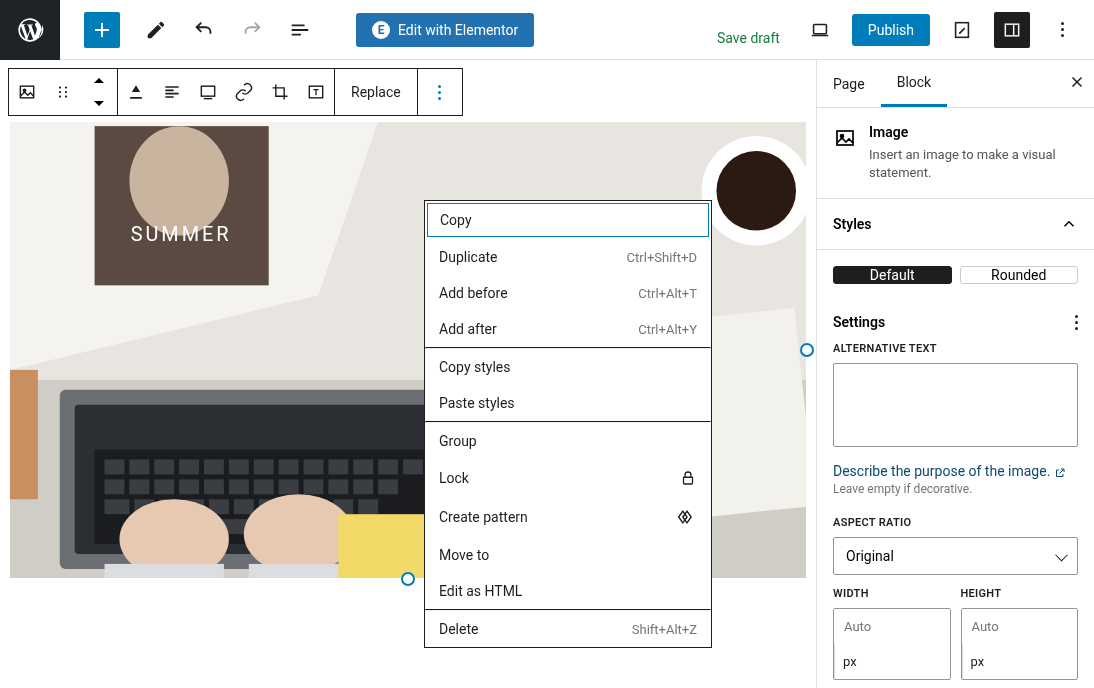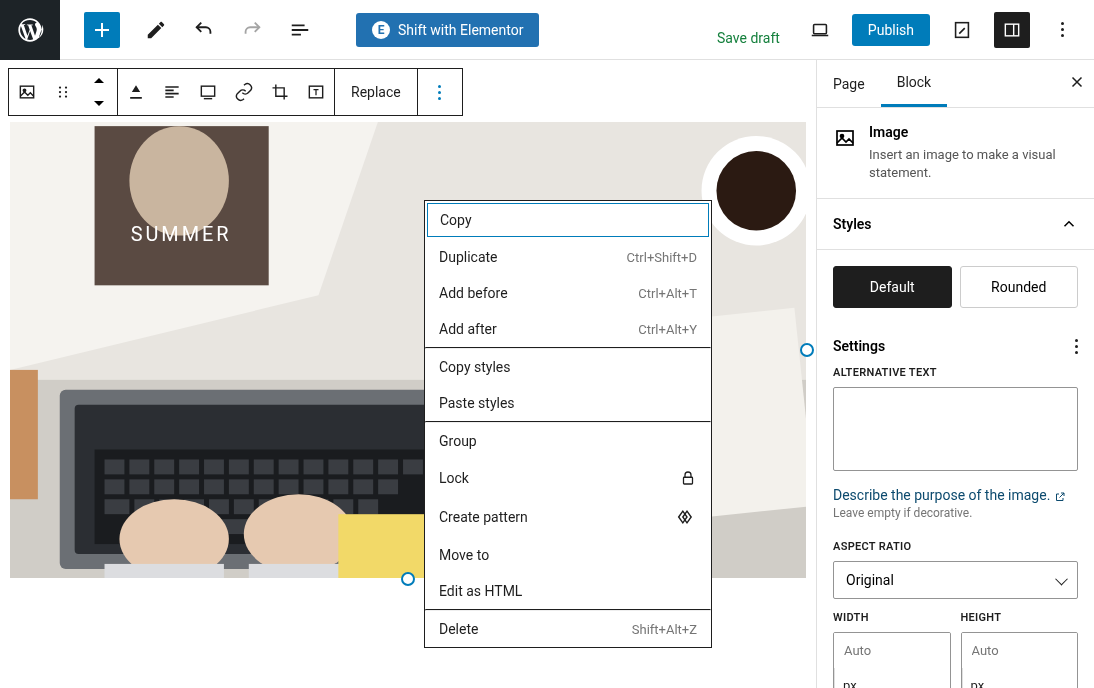--- a/index.html
+++ b/index.html
@@ -46,21 +46,21 @@
 .sb-tab.active { border-bottom: 3px solid #007cba; font-weight: 400; }
 .sb-close { position: absolute; right: 8px; top: 12px; background: none; border: none; font-size: 20px; cursor: pointer; color: #1e1e1e; }
 .sb-section { padding: 16px; border-bottom: 1px solid #e0e0e0; }
 .sb-heading-row { display: flex; align-items: flex-start; gap: 12px; }
 .sb-heading-row .ic { flex-shrink: 0; margin-top: 2px; }
 .sb-title { font-size: 14px; font-weight: 600; margin-bottom: 6px; }
 .sb-desc { font-size: 13px; color: #555; line-height: 1.4; }
 .sb-panel-head { display: flex; justify-content: space-between; align-items: center; padding: 16px; border-bottom: 1px solid #e0e0e0; cursor: pointer; }
 .sb-panel-head h3 { font-size: 14px; font-weight: 600; }
 .style-buttons { display: flex; gap: 8px; padding: 16px; }
-.style-btn { flex: 1; padding: 12px; border: 1px solid #ccc; border-radius: 3px; background: #fff; font-size: 14px; cursor: pointer; }
+.style-btn { flex: 1; border: 1px solid #ccc; border-radius: 3px; background: #fff; font-size: 14px; cursor: pointer; }
 .style-btn.active { background: #1e1e1e; color: #fff; border-color: #1e1e1e; }
 .sb-settings-head { display: flex; justify-content: space-between; padding: 14px 16px 4px; }
 .sb-settings-head h3 { font-size: 14px; font-weight: 600; }
 .sb-field { padding: 8px 16px 12px; }
 .sb-label { font-size: 11px; text-transform: uppercase; font-weight: 600; color: #1e1e1e; letter-spacing: 0.3px; margin-bottom: 8px; display: block; }
 .sb-textarea { width: 100%; height: 84px; border: 1px solid #949494; border-radius: 2px; resize: none; padding: 6px; font-size: 13px; }
 .sb-link { color: #0c4a6e; font-size: 14px; text-decoration: none; }
 .sb-link-note { color: #757575; font-size: 12px; margin-top: 2px; }
 .sb-select { width: 100%; border: 1px solid #949494; border-radius: 2px; padding: 10px 12px; font-size: 14px; background: #fff; appearance: none; cursor: pointer; }
 .sb-select-wrap { position: relative; }
@@ -104,21 +104,21 @@
         <path d="M20 9H10a5 5 0 00-5 5v2"></path>
       </svg>
   </button>
   <button class="tb-btn">
     <svg width="22" height="22" viewBox="0 0 24 24" fill="currentColor">
         <path d="M3 6h14v2H3zM3 11h18v2H3zM3 16h10v2H3z"></path>
       </svg>
   </button>
   <button class="elementor-btn">
     <span class="eicon">E</span>
-    <span>Shift with Elementor</span>
+    <span>Edit with Elementor</span>
   </button>
   <div class="tb-right">
     <button class="save-draft">Save draft</button>
     <button class="tb-btn">
       <svg width="22" height="22" viewBox="0 0 24 24" fill="none" stroke="currentColor" stroke-width="1.7">
           <rect x="5" y="6" width="14" height="10" rx="1"></rect>
           <path d="M3 18h18"></path>
         </svg>
     </button>
     <button class="publish-btn">Publish</button>

